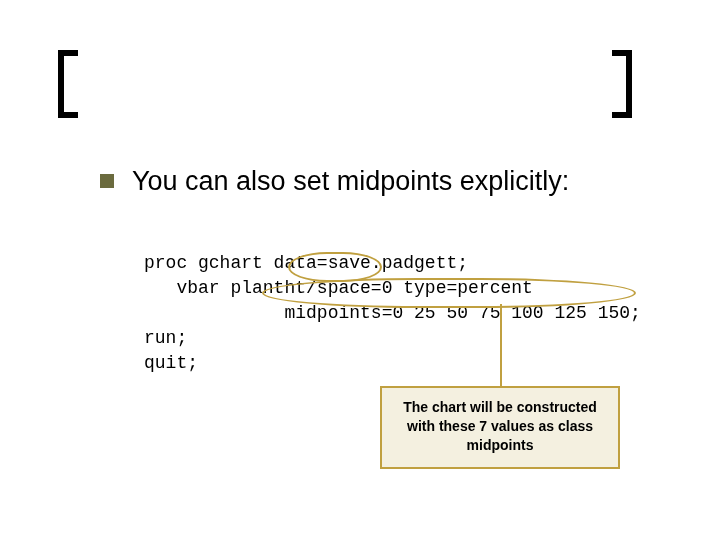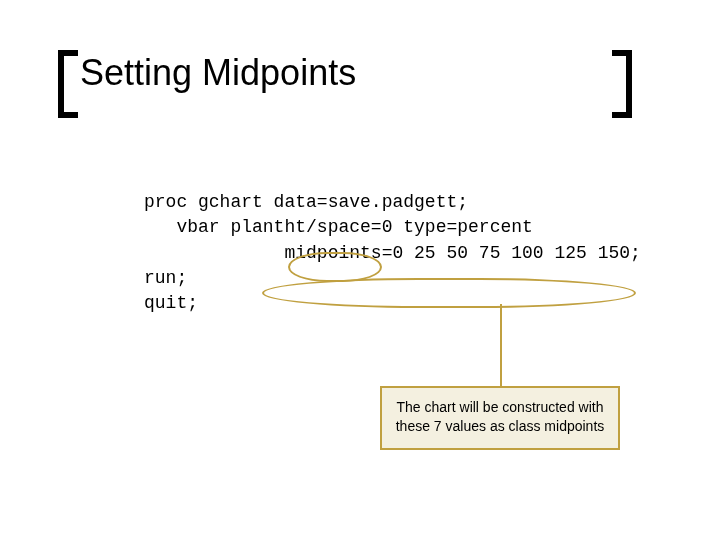--- a/index.html
+++ b/index.html
@@ -88,46 +88,47 @@
   .callout {
     position: absolute;
     left: 380px;
     top: 386px;
     width: 240px;
     padding: 10px 12px 12px 12px;
     background: #f4f0e0;
     border: 2px solid #c0a040;
     box-sizing: border-box;
     font-size: 14px;
-    font-weight: 400;
+    font-weight: 700;
     text-align: center;
     line-height: 1.35;
     color: #000;
   }
   .connector {
     position: absolute;
     width: 2px;
     background: #c0a040;
     z-index: 2;
   }
 </style>
 </head>
 <body>
 
 <div class="slide">
 
   <div class="bracket left"></div>
   <div class="bracket right"></div>
 
-  <div class="title-wrap">
-    <h1 class="title">Setting Midpoints</h1>
-  </div>
 
   <div class="body">
 
+    <div class="bullet-row">
+      <div class="bullet-icon"></div>
+      <div class="bullet-text">You can also set midpoints explicitly:</div>
+    </div>
 
     <div class="code">
 <span>proc gchart data=save.padgett;</span>
 <span>   vbar plantht/space=0 type=percent</span>
 <span>             midpoints=0 25 50 75 100 125 150;</span>
 <span>run;</span>
 <span>quit;</span>
     </div>
 
   </div>

